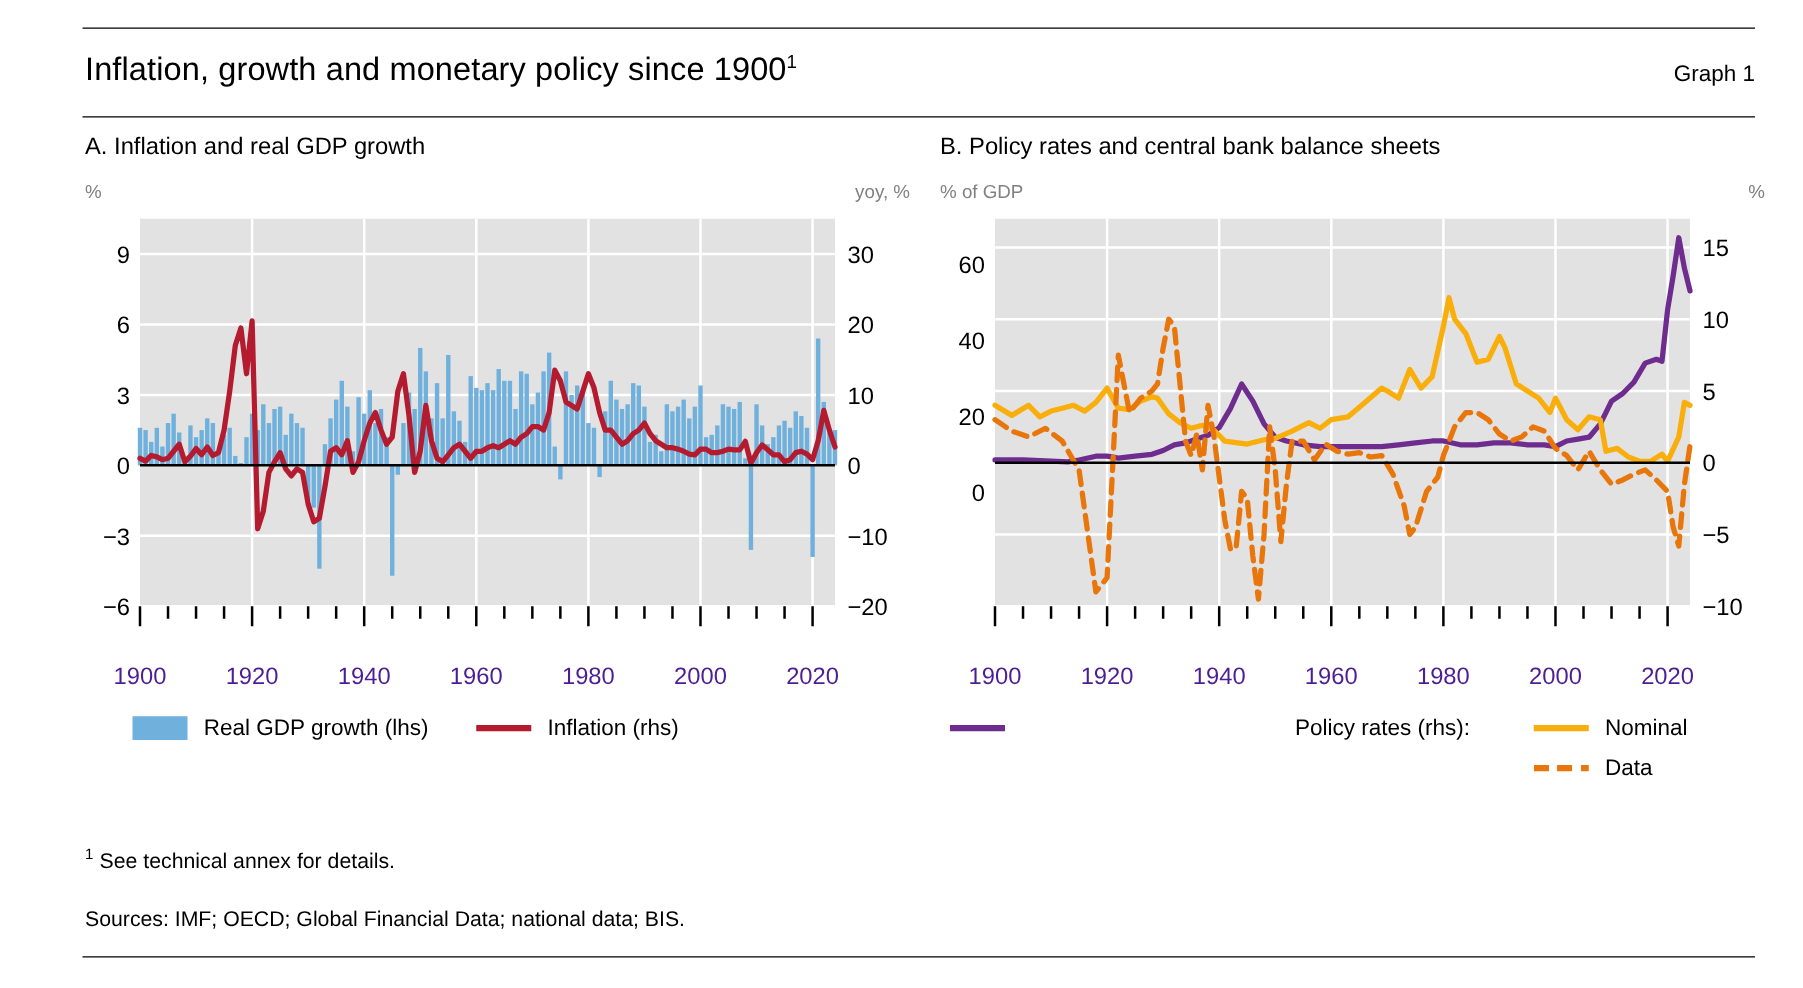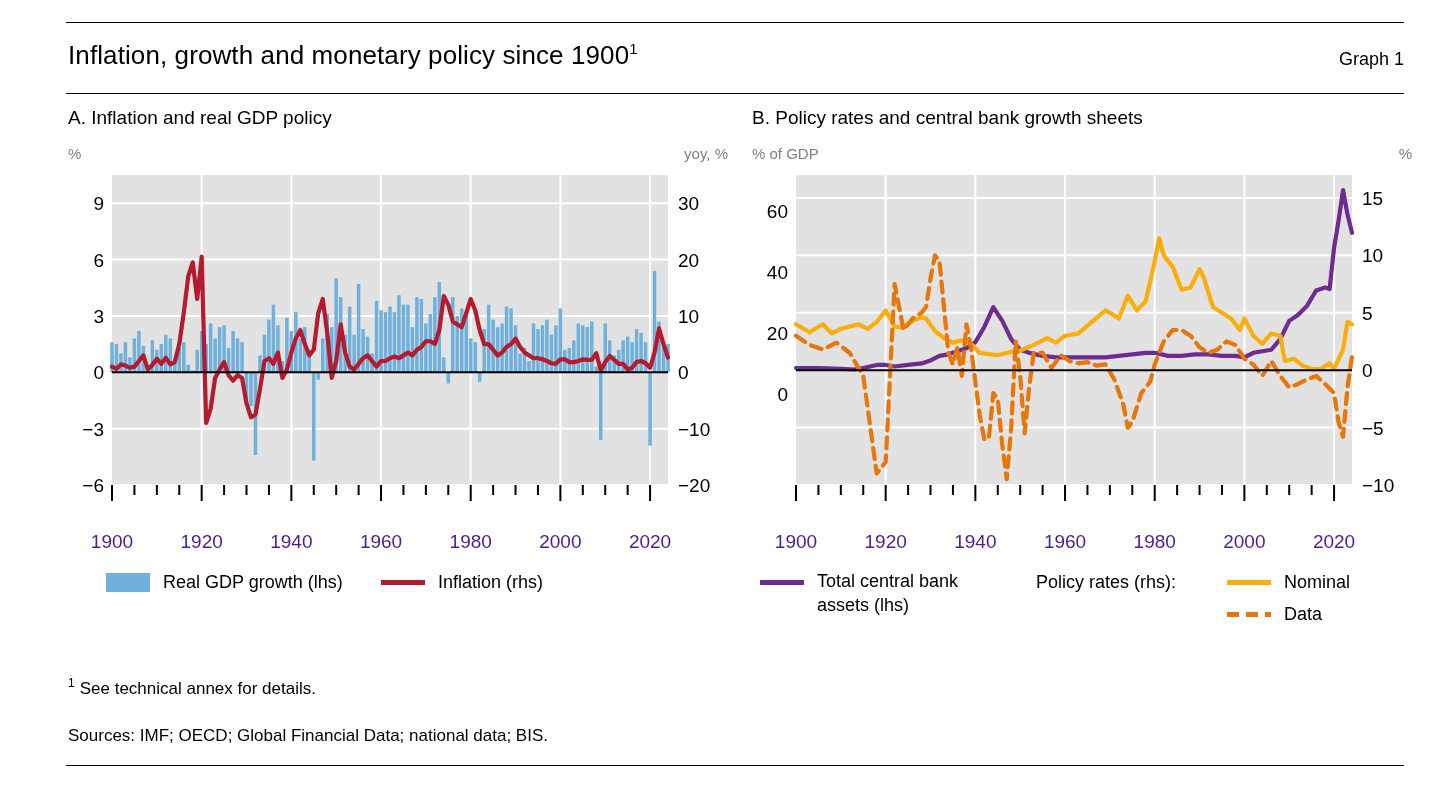--- a/index.html
+++ b/index.html
@@ -102,21 +102,21 @@
 
   <div class="title">
     <span>Inflation, growth and monetary policy since 1900</span><sup>1</sup>
   </div>
 
   <div class="graph-num">Graph 1</div>
 
   <div class="rule under-title"></div>
 
   <div class="panel a">
-    <div class="panel-title">A. Inflation and real GDP policy</div>
+    <div class="panel-title">A. Inflation and real GDP growth</div>
 
     <div class="unit-row">
       <span class="unit-l">%</span>
       <span class="unit-r">yoy, %</span>
     </div>
 
     <div class="chart-wrap">
       <svg class="chart-svg" id="svg-a" width="660" height="360" viewBox="0 0 660 360">
           <rect x="44" y="8" width="556" height="310" fill="#E2E2E2"></rect>
           <line x1="44" y1="36.18181818181819" x2="600" y2="36.18181818181819" stroke="#FFFFFF" stroke-width="2"></line>
@@ -313,21 +313,21 @@
       <div class="row" style="left:38px;top:0">
         <span class="lg-swatch" style="background: rgb(111, 176, 220);"></span><span class="lg-txt">Real GDP growth (lhs)</span>
       </div>
       <div class="row" style="left:313px;top:0">
         <span class="lg-line" style="background: rgb(181, 27, 46);"></span><span class="lg-txt">Inflation (rhs)</span>
       </div>
     </div>
   </div>
 
   <div class="panel b">
-    <div class="panel-title">B. Policy rates and central bank growth sheets</div>
+    <div class="panel-title">B. Policy rates and central bank balance sheets</div>
 
     <div class="unit-row">
       <span class="unit-l">% of GDP</span>
       <span class="unit-r">%</span>
     </div>
 
     <div class="chart-wrap">
       <svg class="chart-svg" id="svg-b" width="660" height="360" viewBox="0 0 660 360">
           <rect x="44" y="8" width="556" height="310" fill="#E2E2E2"></rect>
           <line x1="44" y1="30.962962962962962" x2="600" y2="30.962962962962962" stroke="#FFFFFF" stroke-width="2"></line>
@@ -388,21 +388,21 @@
         <span style="left: 133.677px;">1920</span>
         <span style="left: 223.355px;">1940</span>
         <span style="left: 313.032px;">1960</span>
         <span style="left: 402.71px;">1980</span>
         <span style="left: 492.387px;">2000</span>
         <span style="left: 582.065px;">2020</span>
       </div>
 
     <div class="legend" id="legend-b" style="height:70px">
       <div class="row" style="left:8px;top:0">
-        <span class="lg-line" style="background: rgb(110, 44, 143);"></span><span class="lg-multi"><span>Total central bank</span><span class="l2">assets (lhs)</span></span>
+        <span class="lg-line" style="background: rgb(110, 44, 143);"></span>
       </div>
       <div class="row" style="left:284px;top:0">
         <span class="lg-txt">Policy rates (rhs):</span>
       </div>
       <div class="row" style="left:475px;top:0">
         <span class="lg-line" style="background: rgb(249, 174, 11);"></span><span class="lg-txt">Nominal</span>
       </div>
       <div class="row" style="left:475px;top:32px">
         <span class="lg-dash"></span><span class="lg-txt">Data</span>
       </div>

